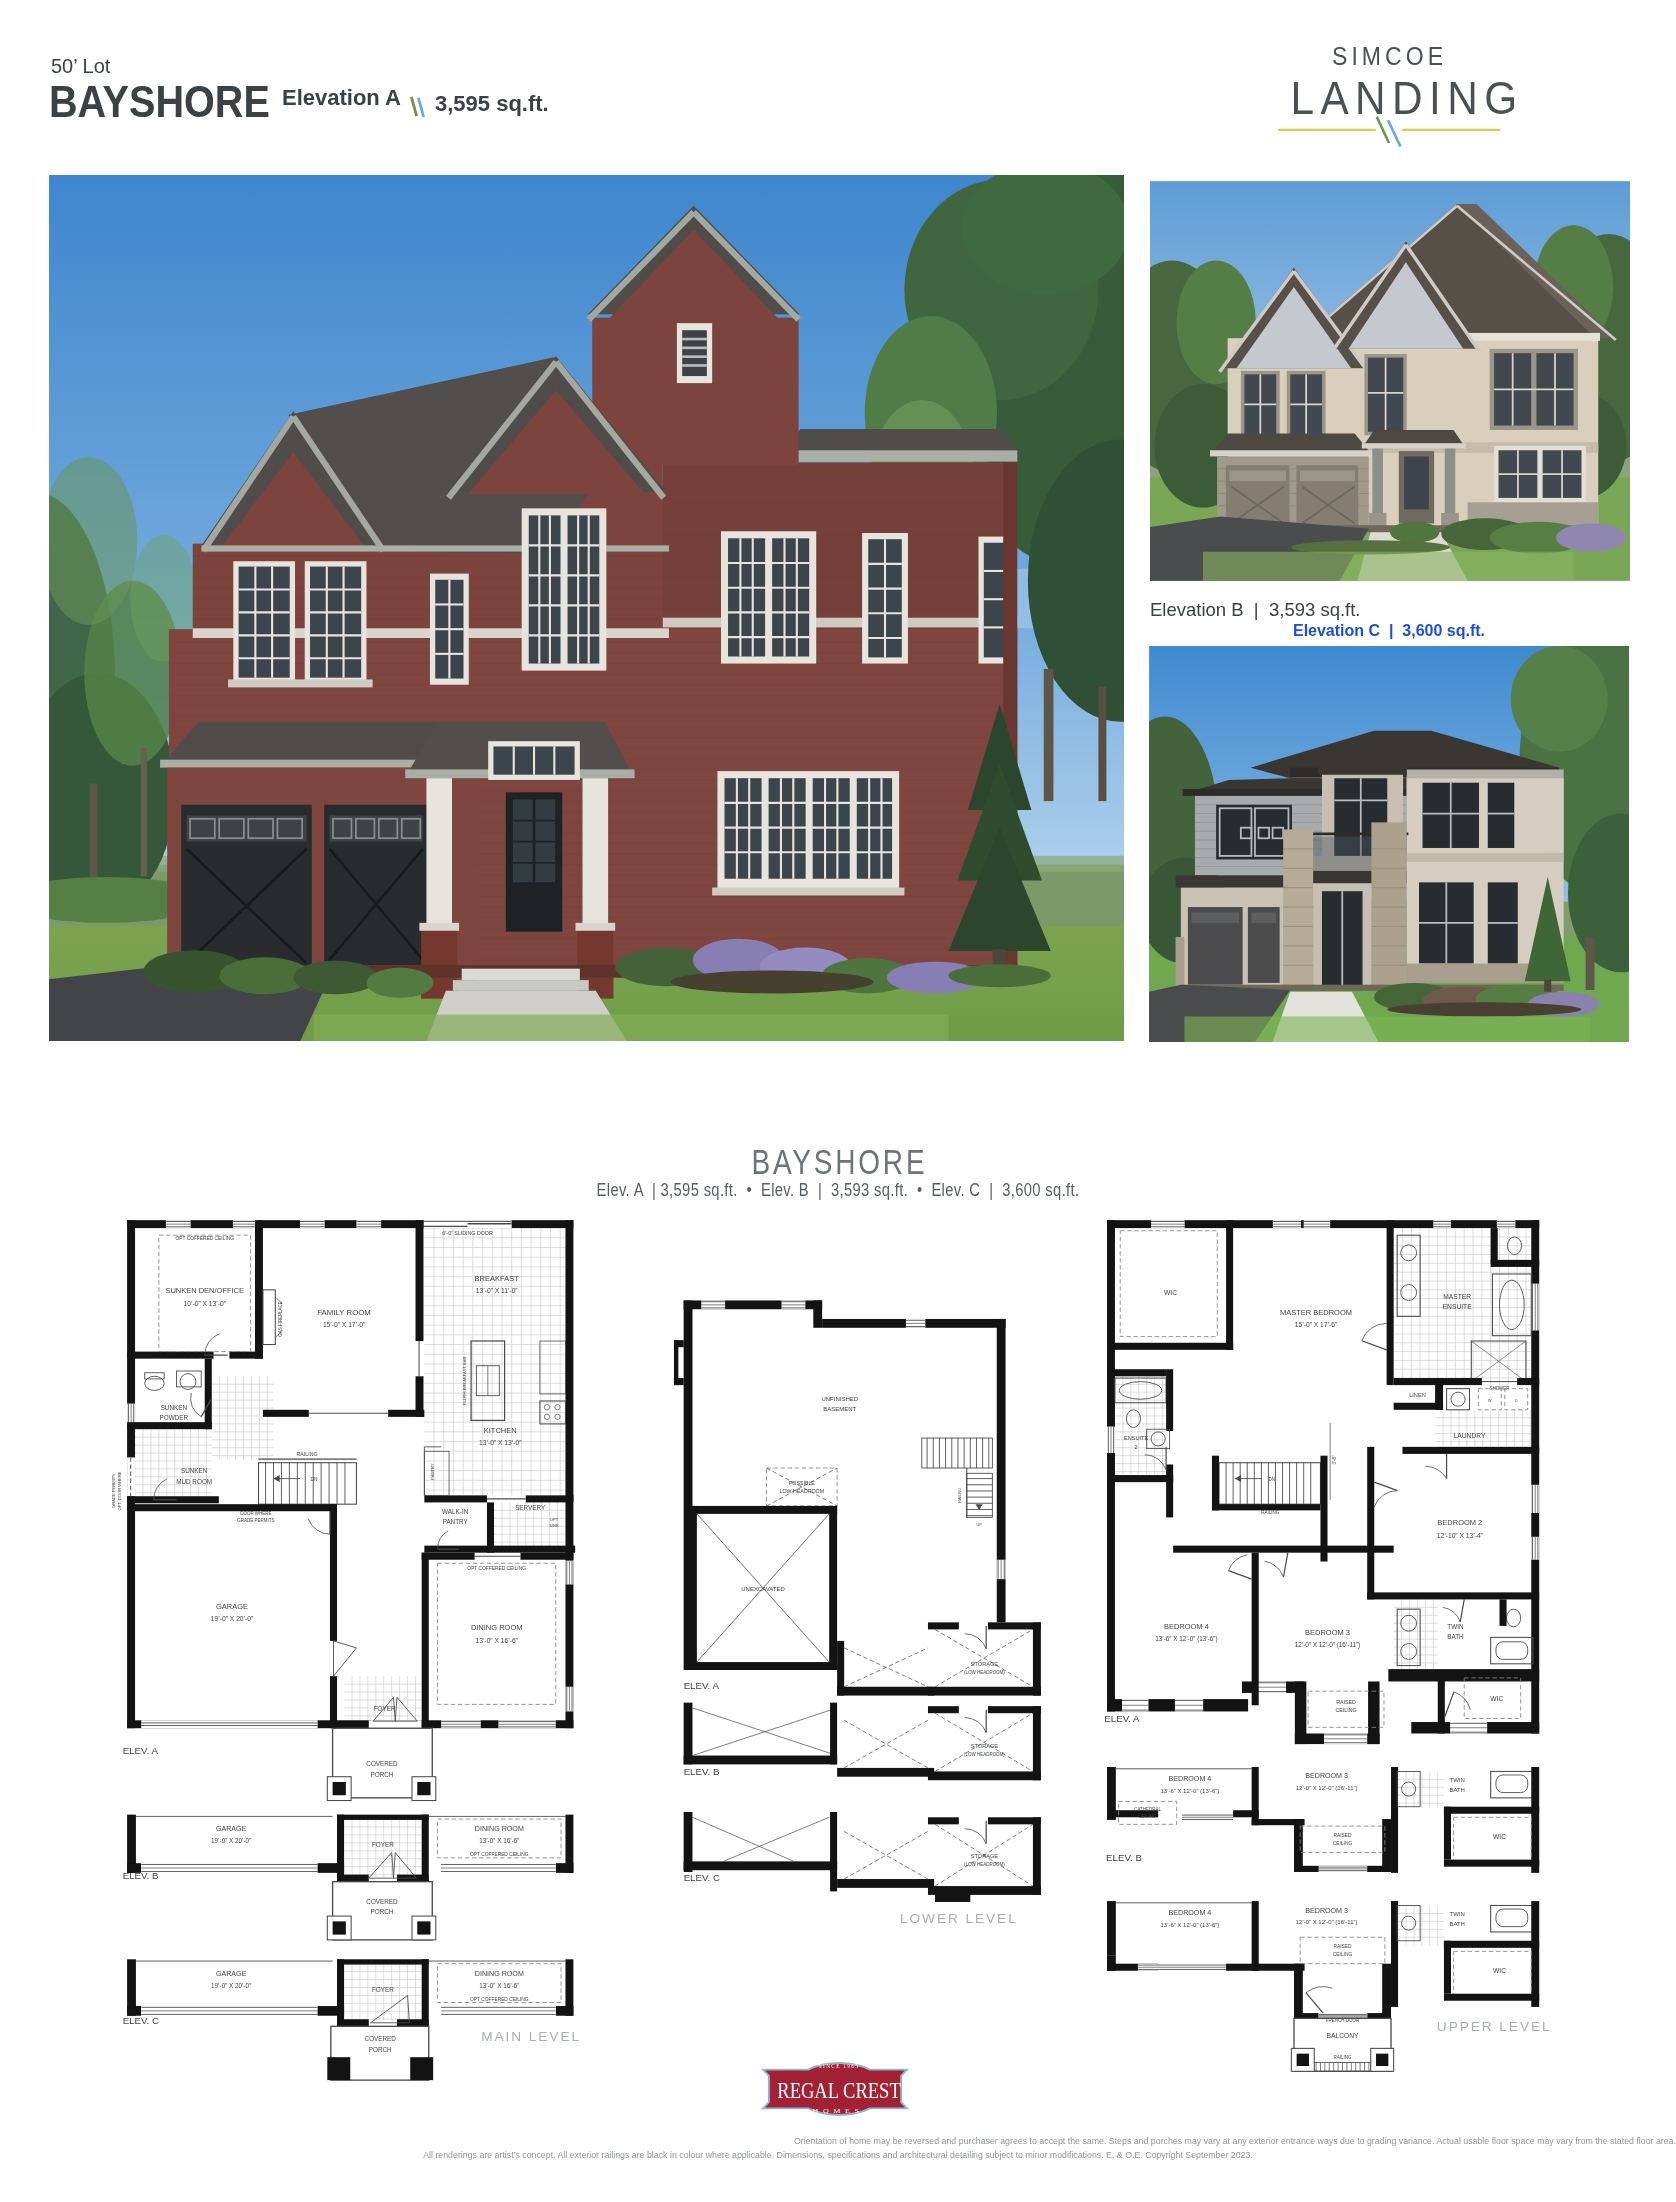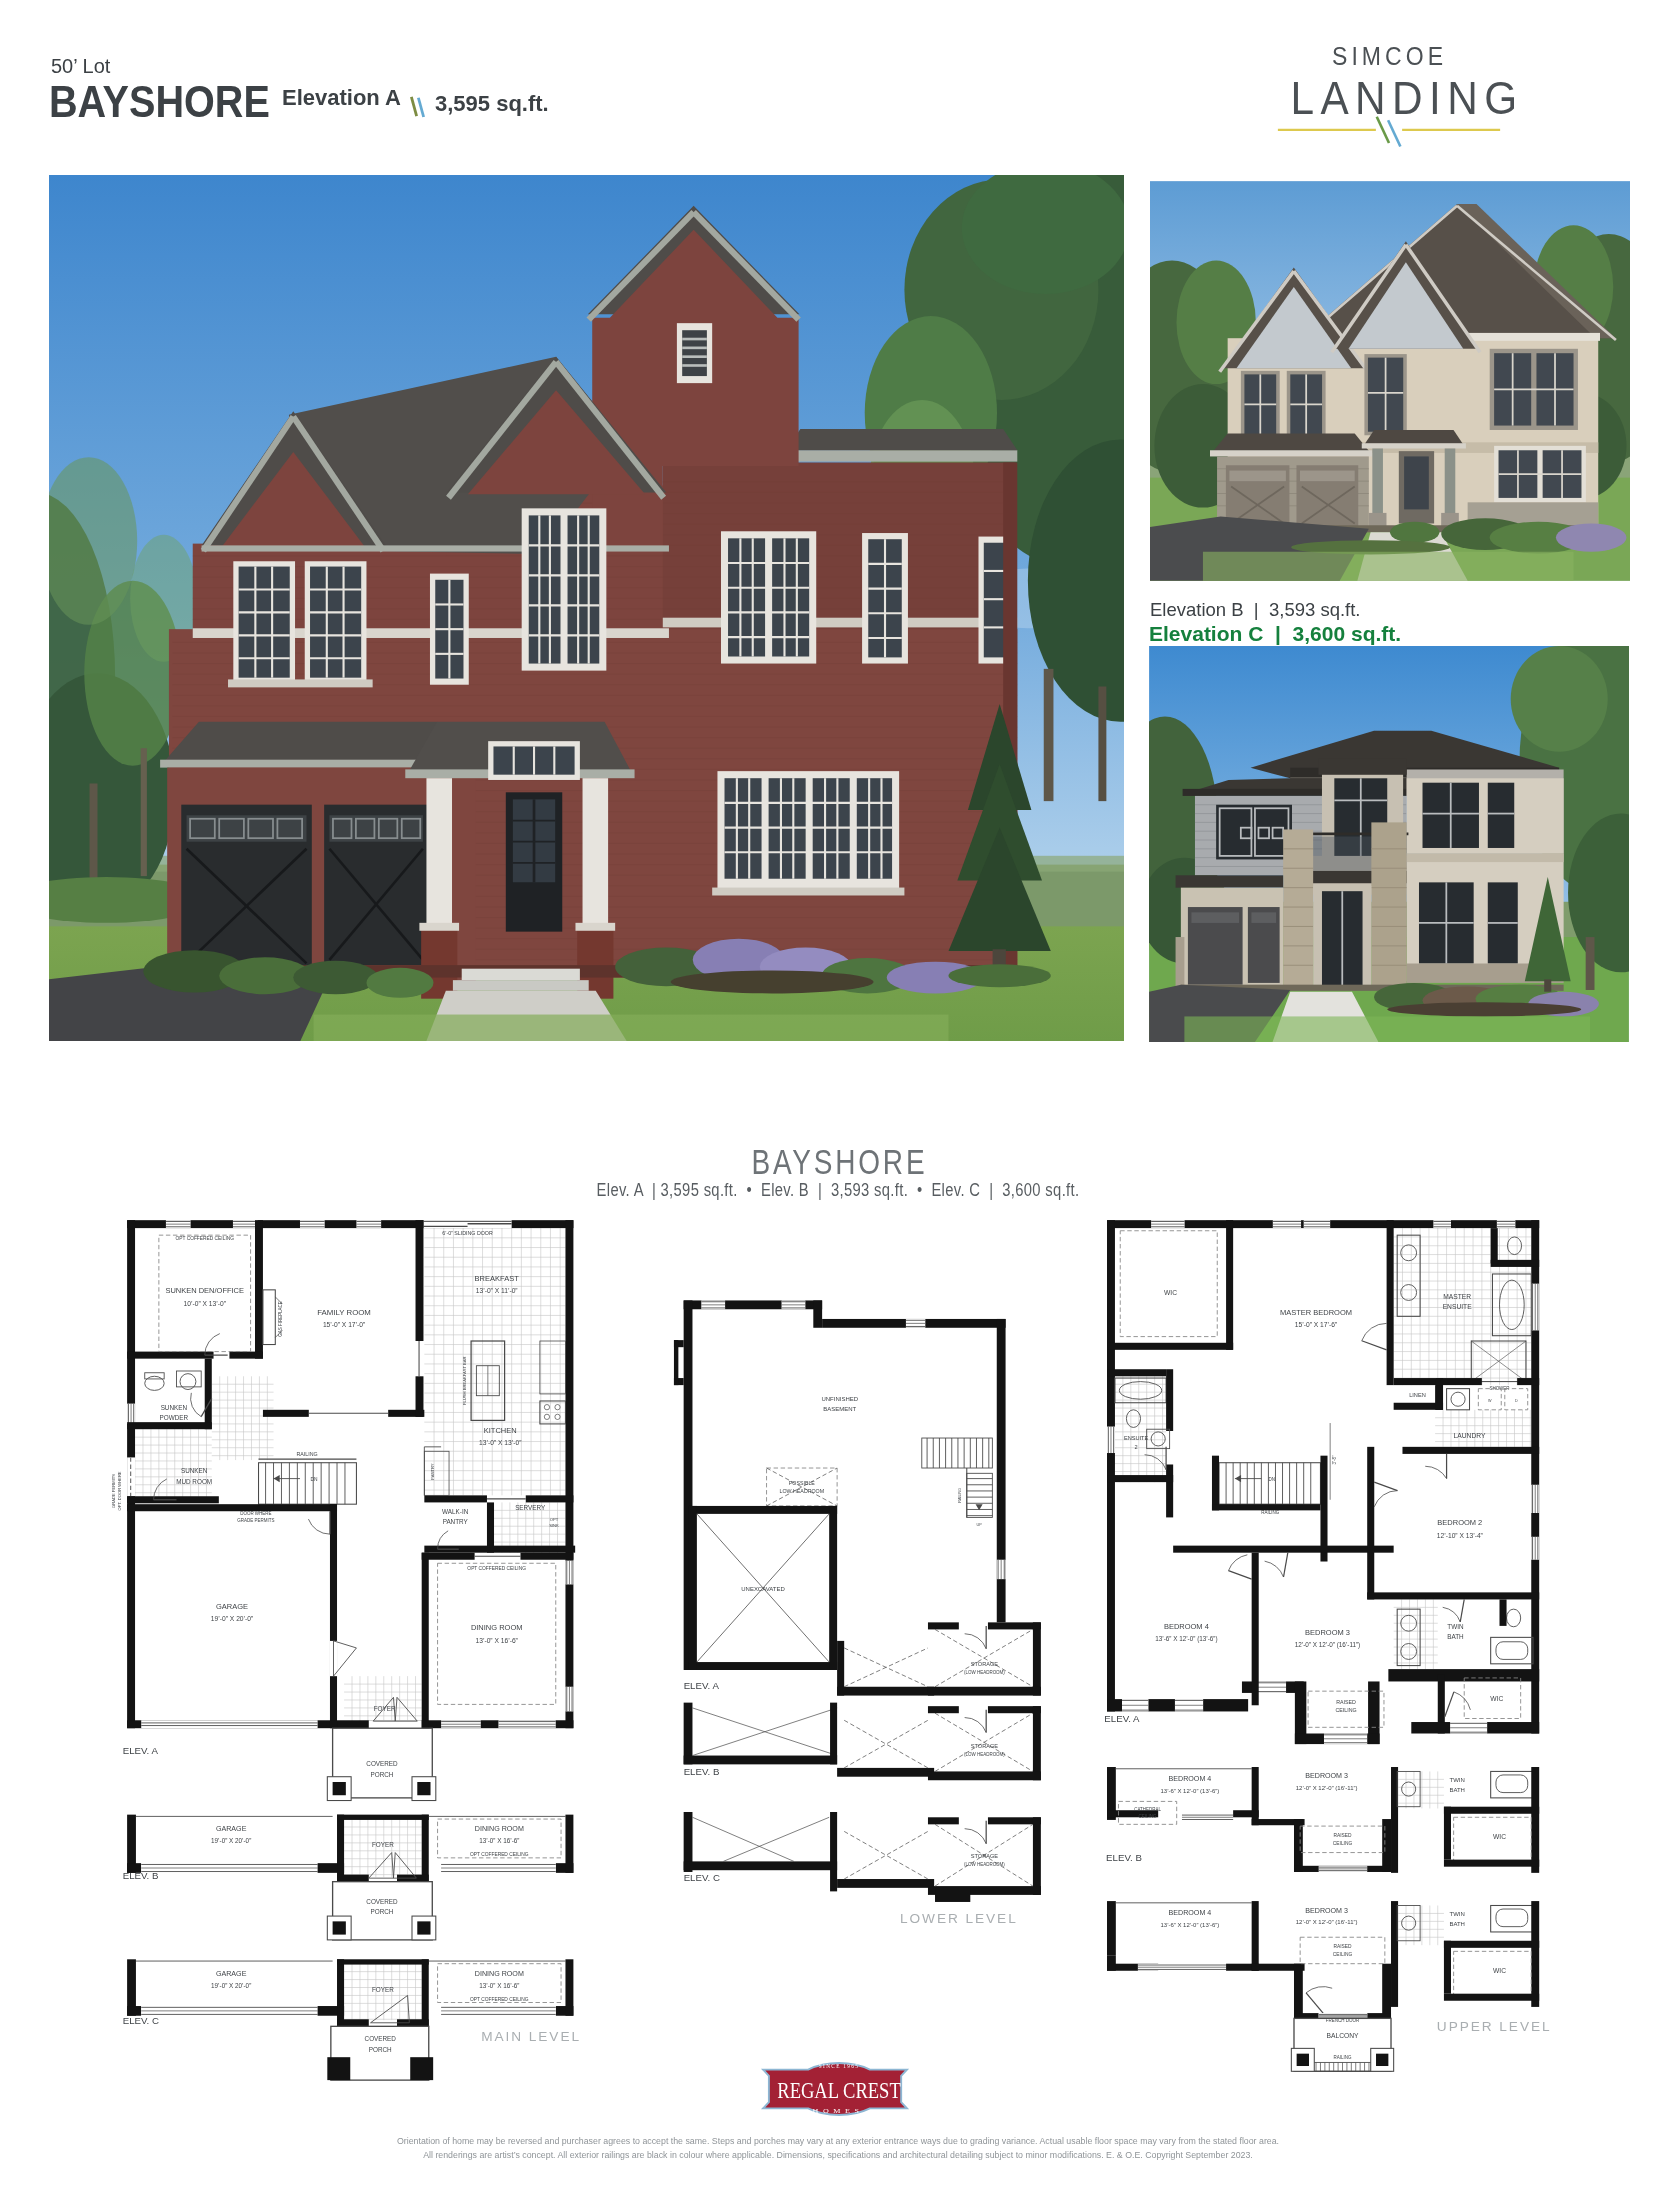--- a/index.html
+++ b/index.html
@@ -528,21 +528,21 @@
 <ellipse cx="500" cy="404" rx="40" ry="16" fill="#8f87b0"></ellipse>
 <ellipse cx="300" cy="398" rx="28" ry="12" fill="#50763f"></ellipse>
 <ellipse cx="250" cy="415" rx="90" ry="8" fill="#55713f"></ellipse>
 </g>
 
 <rect x="60" y="420" width="420" height="33" fill="#88b260" opacity="0.6"></rect>
 </svg>
 
 <div class="abs" style="left:1150px;top:599px;font-size:18.5px;font-weight:normal;color:#3c4145;">Elevation B&nbsp; |&nbsp; 3,593 sq.ft.</div>
 
-<div class="abs" style="left:1149px;top:622px;width:480px;text-align:left;font-size:21px;font-weight:bold;color:#15803d;">Elevation C&nbsp; |&nbsp; 3,600 sq.ft.</div>
+<div class="abs" style="left:1149px;top:622px;width:480px;text-align:center;font-size:16px;font-weight:bold;color:#1d4ed8;">Elevation C&nbsp; |&nbsp; 3,600 sq.ft.</div>
 
 <svg class="abs" style="left:1149px;top:646px;" width="480" height="396" viewBox="0 0 544 449" id="photoC">
 <defs>
 <linearGradient id="skyC" x1="0" y1="0" x2="0" y2="1">
 <stop offset="0" stop-color="#3e8ad0"></stop>
         <stop offset="0.5" stop-color="#79b0e0"></stop>
         <stop offset="1" stop-color="#cfe2f2"></stop>
 </linearGradient>
 </defs>
 
@@ -1776,16 +1776,16 @@
 
 <path d="M7,13 L58,13 C78,3 108,3 128,13 L170,13 L163.5,20 L163.5,50 L170,57 L128,57 C108,67 78,67 58,57 L7,57 L13.5,50 L13.5,20 Z" fill="#a32135" stroke="#8db6d3" stroke-width="2.2"></path>
 
 <text x="93" y="11" text-anchor="middle" font-size="6" fill="#ffffff" letter-spacing="1.5" font-family="Liberation Serif, serif">SINCE 1965</text>
 
 <text x="23" y="45" font-size="27" fill="#ffffff" font-family="Liberation Serif, serif" textLength="140" lengthAdjust="spacingAndGlyphs">REGAL CREST</text>
 
 <text x="63" y="62.5" font-size="7" fill="#ffffff" font-family="Liberation Serif, serif" textLength="58" lengthAdjust="spacingAndGlyphs" letter-spacing="4">HOMES</text>
 </svg>
 
-<div class="abs" style="left:0px;top:2136px;width:1676px;text-align:center;font-size:8.8px;color:#8f9498;">Orientation of home may be reversed and purchaser agrees to accept the same. Steps and porches may vary at any exterior entrance ways due to grading variance. Actual usable floor space may vary from the stated floor area.</div>
+<div class="abs" style="left:0px;top:2136px;width:1676px;text-align:right;font-size:8.8px;color:#8f9498;">Orientation of home may be reversed and purchaser agrees to accept the same. Steps and porches may vary at any exterior entrance ways due to grading variance. Actual usable floor space may vary from the stated floor area.</div>
 
 <div class="abs" style="left:0px;top:2150px;width:1676px;text-align:center;font-size:8.8px;color:#8f9498;">All renderings are artist’s concept. All exterior railings are black in colour where applicable. Dimensions, specifications and architectural detailing subject to minor modifications. E. &amp; O.E. Copyright September 2023.</div>
 
 
 </body></html>

